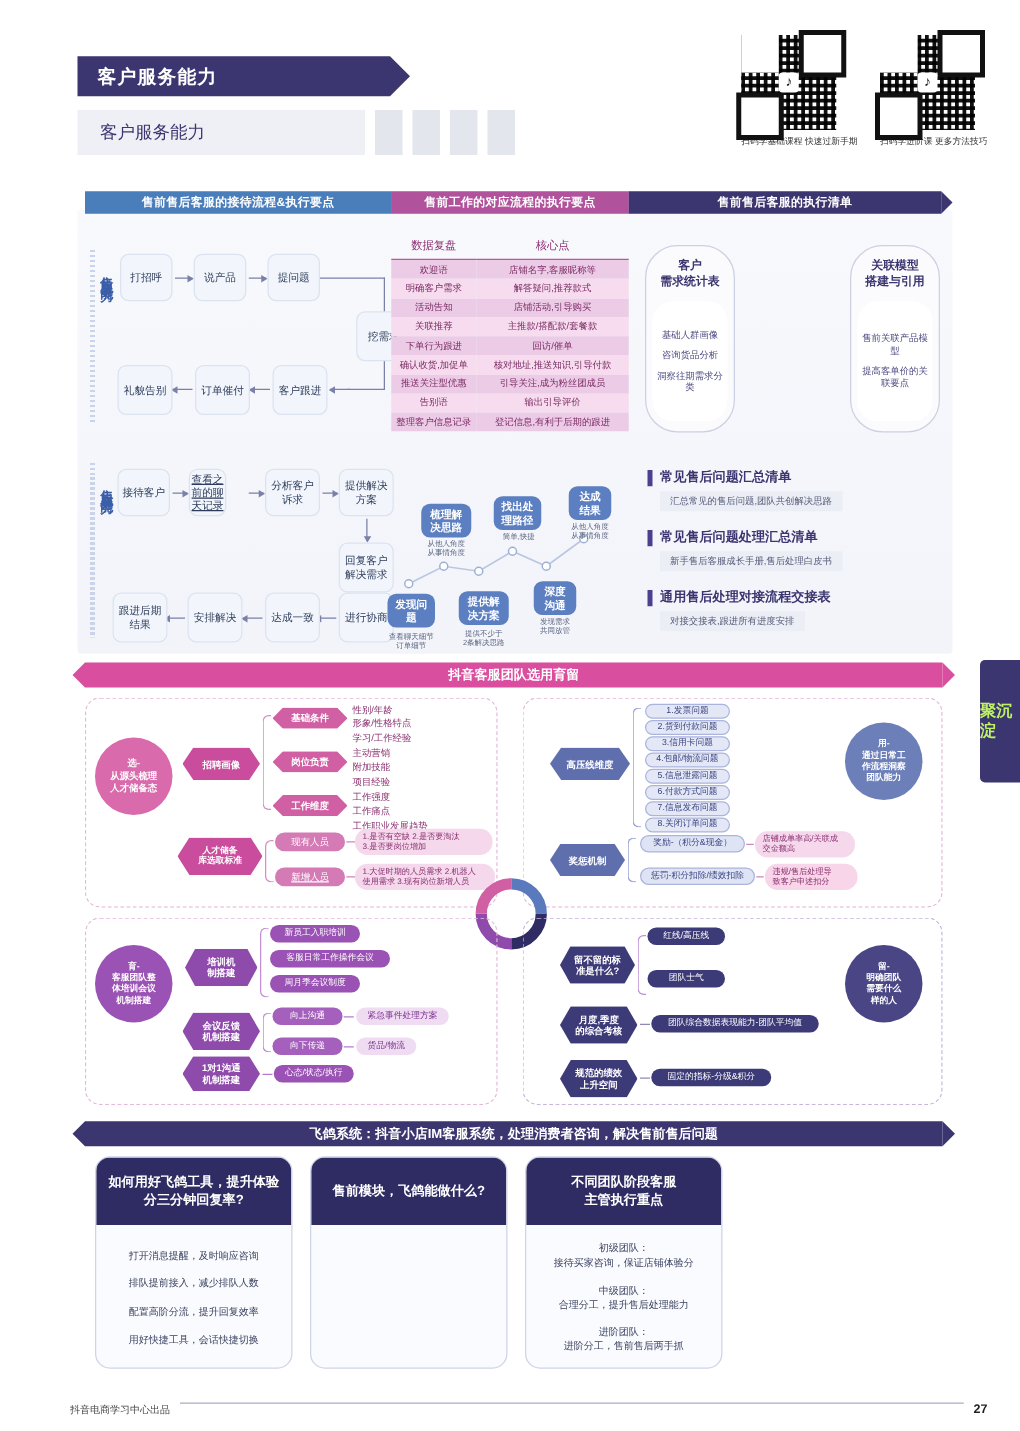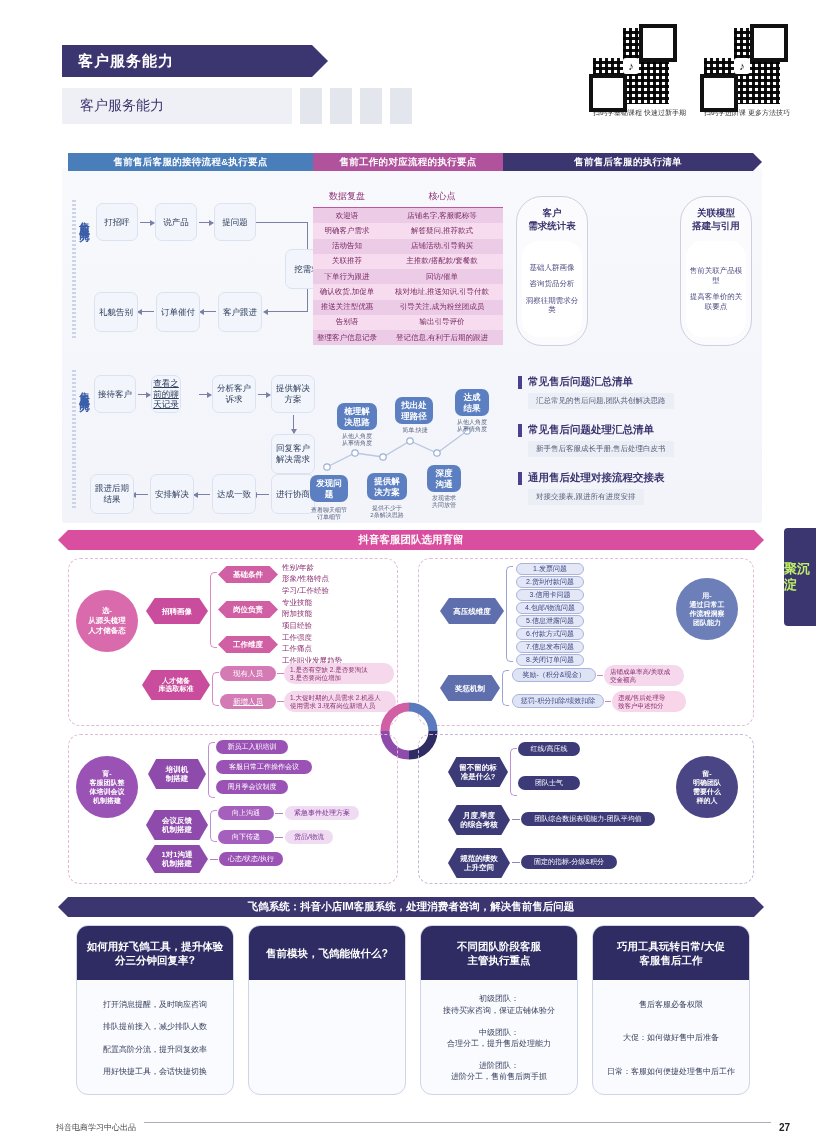--- a/index.html
+++ b/index.html
@@ -372,21 +372,21 @@
   <div class="hex" style="left:146px; top:598px; width:62px; height:26px; background:#c94d9c;">招聘画像</div>
   <div class="brk" style="left:210px; top:572px; width:7px; height:76px;"></div>
   <div class="hex" style="left:218px; top:566px; width:60px; height:17px; background:#d05fa3;">基础条件</div>
   <div class="txt" style="left:282px; top:562px; width:110px; line-height:1.5;">
     <div>性别/年龄</div>
     <div>形象/性格特点</div>
     <div>学习/工作经验</div>
   </div>
   <div class="hex" style="left:218px; top:601px; width:60px; height:17px; background:#d05fa3;">岗位负责</div>
   <div class="txt" style="left:282px; top:597px; width:110px; line-height:1.5;">
-    <div>专业技能</div>
+    <div>主动营销</div>
     <div>附加技能</div>
     <div>项目经验</div>
   </div>
   <div class="hex" style="left:218px; top:636px; width:60px; height:17px; background:#d05fa3;">工作维度</div>
   <div class="txt" style="left:282px; top:632px; width:120px; line-height:1.5;">
     <div>工作强度</div>
     <div>工作痛点</div>
     <div>工作职业发展趋势</div>
   </div>
 
@@ -508,29 +508,20 @@
 主管执行重点</div>
     <div class="bd">
       <div style="white-space:pre-line;">初级团队：
 接待买家咨询，保证店铺体验分</div>
       <div style="white-space:pre-line;">中级团队：
 合理分工，提升售后处理能力</div>
       <div style="white-space:pre-line;">进阶团队：
 进阶分工，售前售后两手抓</div>
     </div>
   </div>
-  <div class="bcard" style="left:592px;">
-    <div class="hd" style="white-space:pre-line;">巧用工具玩转日常/大促
-客服售后工作</div>
-    <div class="bd" style="gap:22px;">
-      <div>售后客服必备权限</div>
-      <div>大促：如何做好售中后准备</div>
-      <div>日常：客服如何便捷处理售中后工作</div>
-    </div>
-  </div>
 
   <div class="sidetab">聚沉淀</div>
 
   <div class="footer">
     <div class="f1">抖音电商学习中心出品</div>
     <div class="line"></div>
     <div class="pg">27</div>
   </div>
 
 </div>

